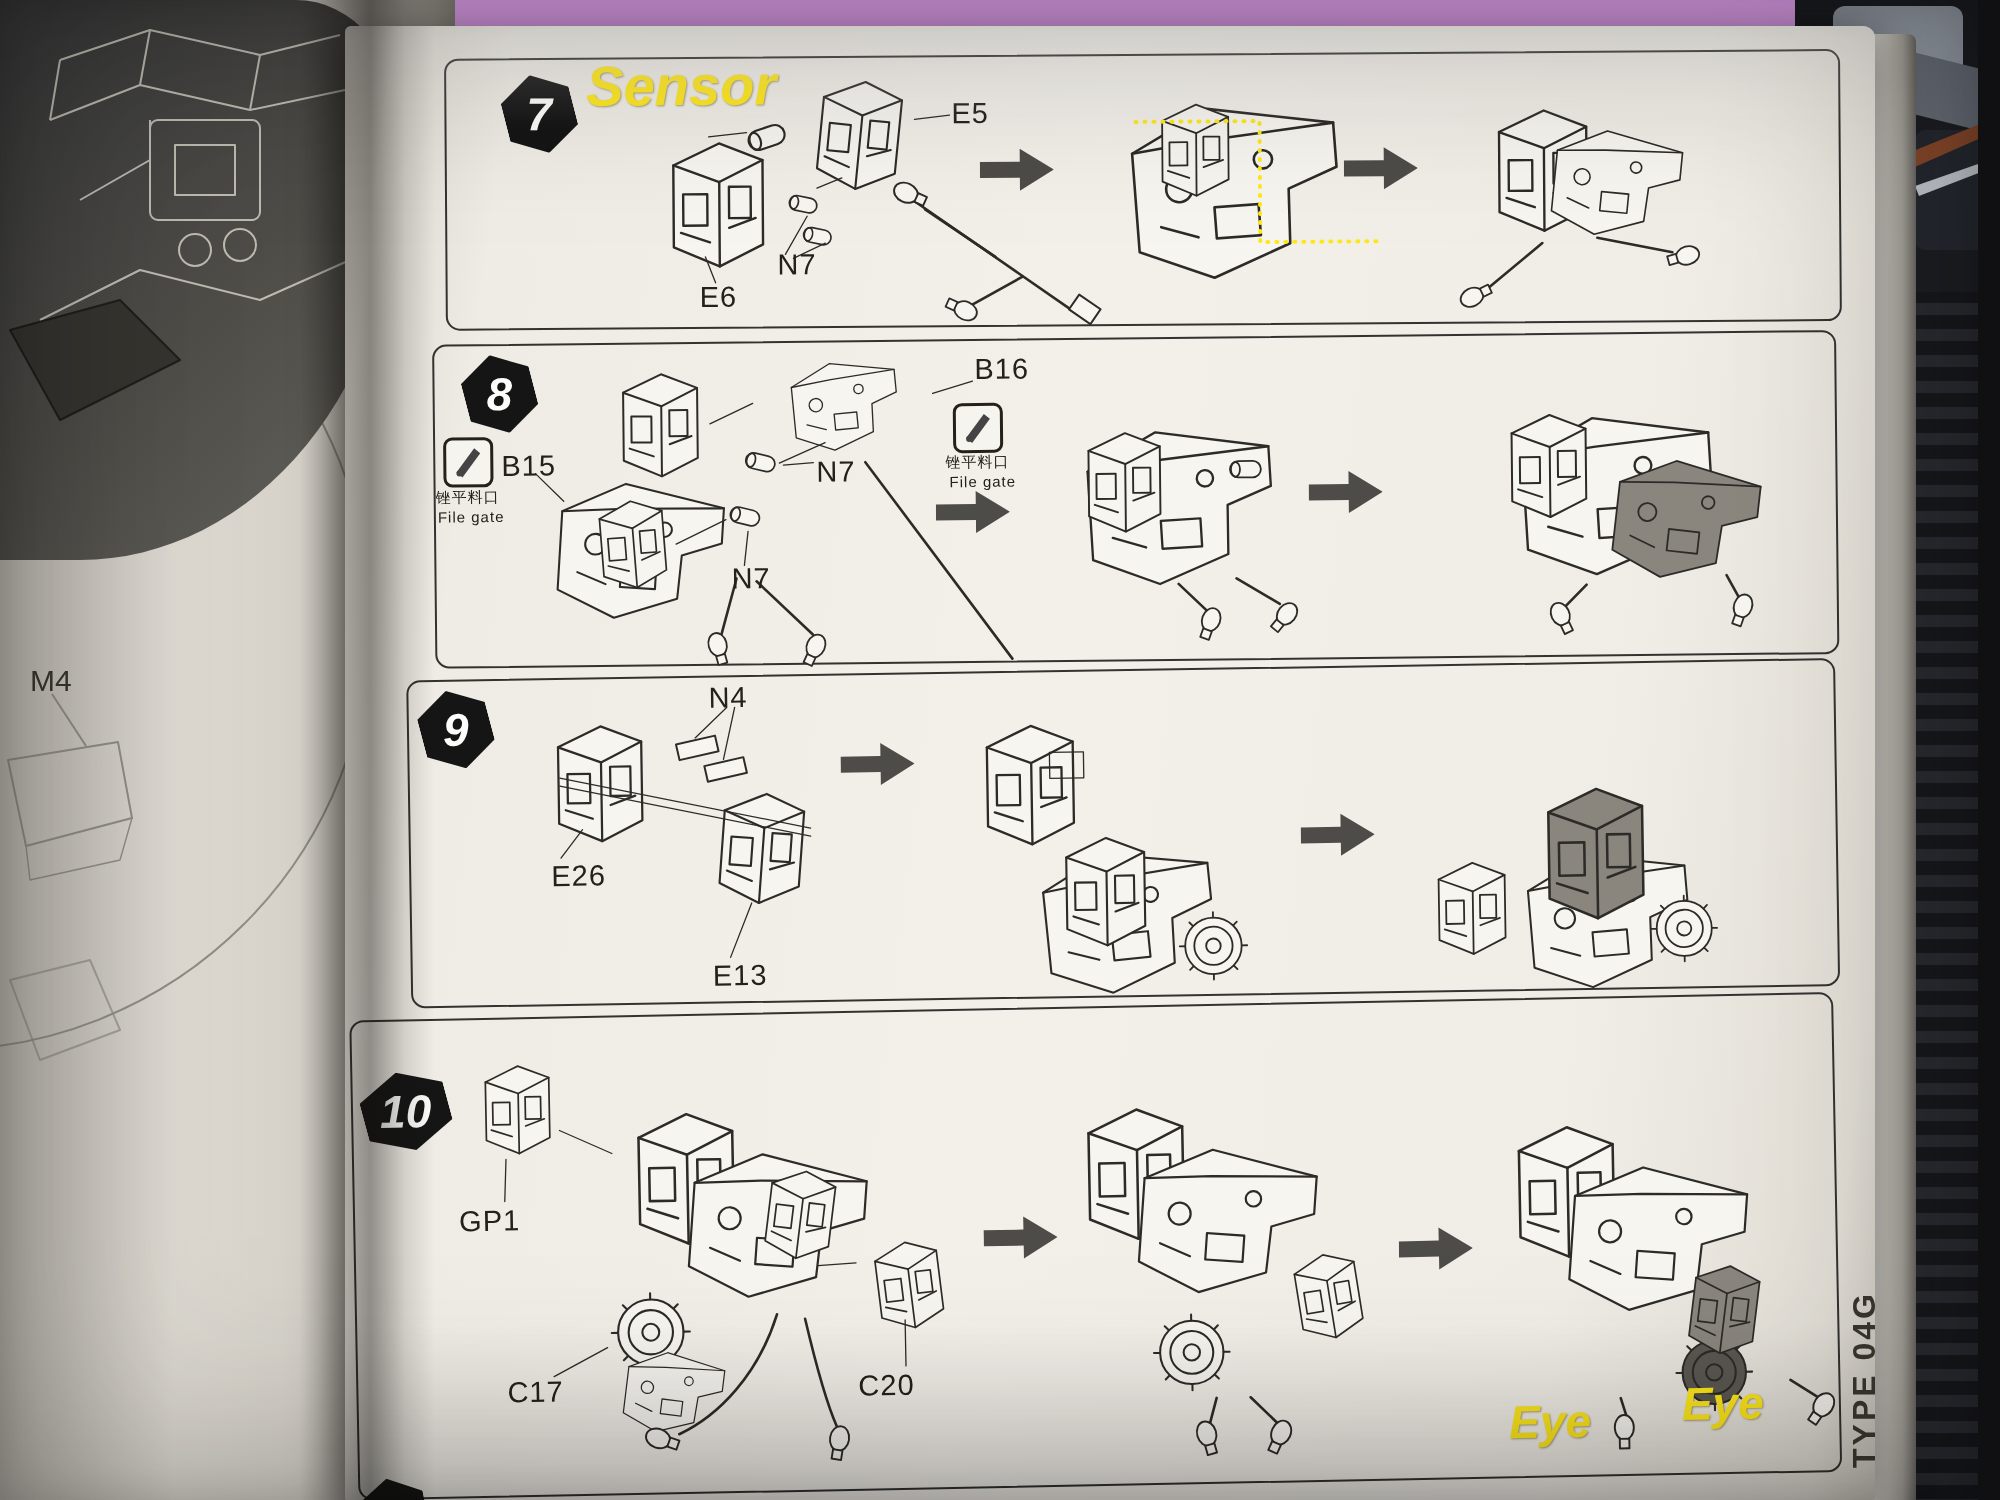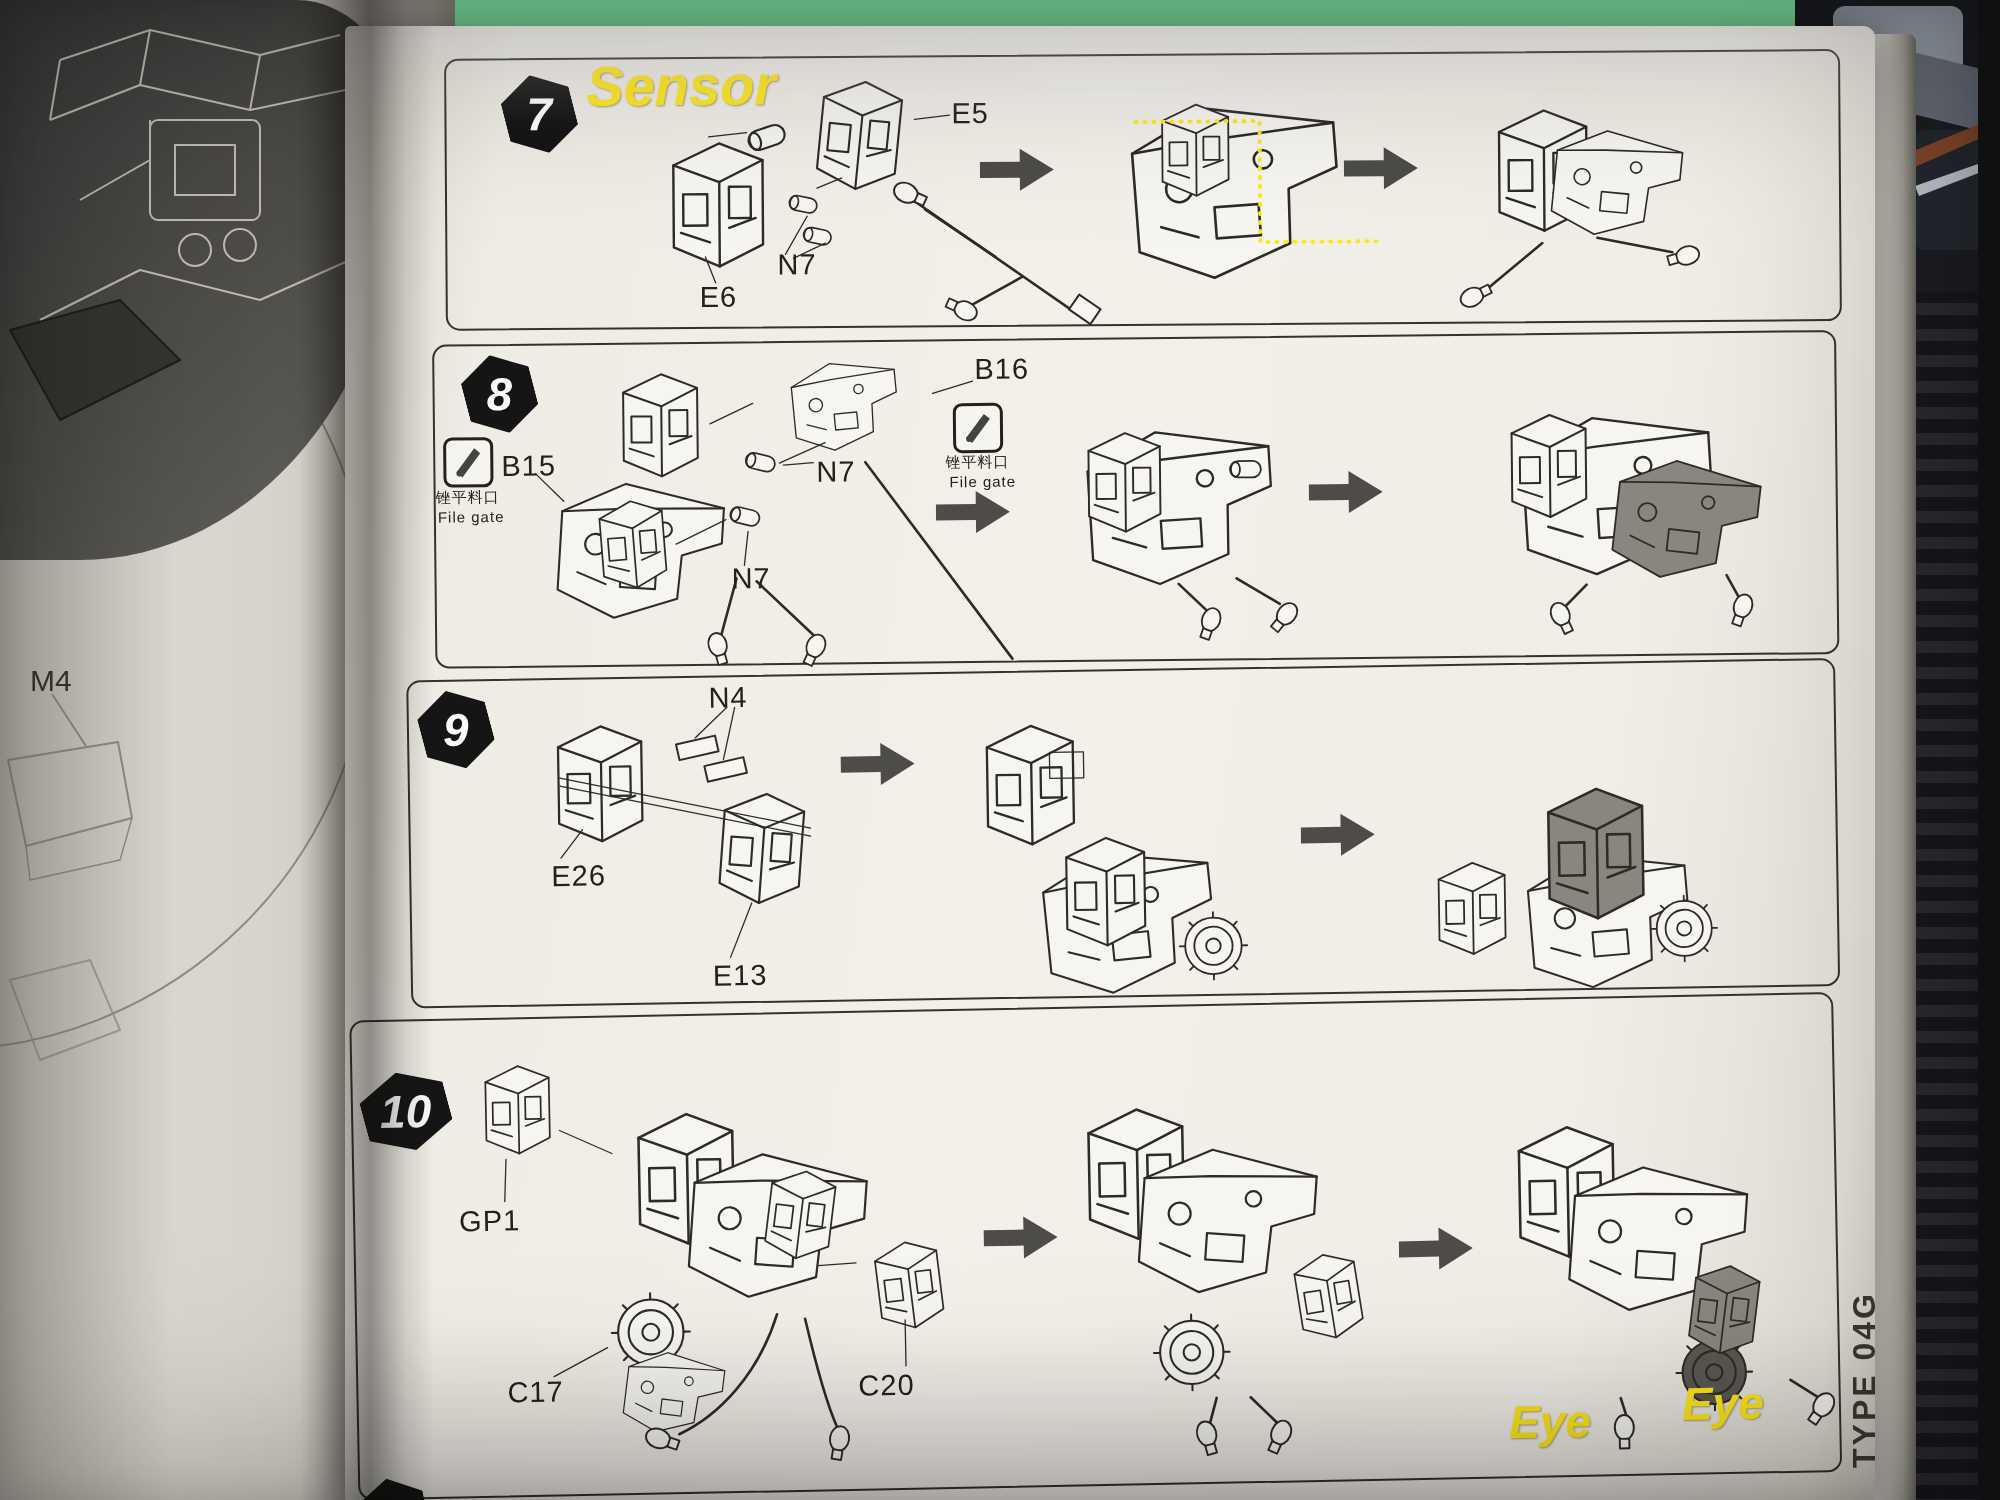--- a/index.html
+++ b/index.html
@@ -1,18 +1,18 @@
 <!DOCTYPE html>
 <html><head>
 <meta charset="utf-8">
 <style>
   html,body{margin:0;padding:0;background:#101013;}
   .stage{
     position:relative;width:1978px;height:1500px;overflow:hidden;
-    background:#86efac;font-family:"Liberation Sans",sans-serif;
+    background:#f0abfc;font-family:"Liberation Sans",sans-serif;
   }
   
   .left-page-under{position:absolute;left:0;top:0;width:455px;height:1500px;z-index:0;
     background:linear-gradient(90deg,#b9b5ad 0%,#dedad2 38%,#d4d0c8 70%,#a9a59d 92%,#8d897f 100%);}
   .table-corner{position:absolute;left:0;top:0;width:400px;height:560px;z-index:1;overflow:hidden;
     background:linear-gradient(135deg,#39393a 0%,#4e4d48 55%,#64635c 100%);
     border-radius:0 26% 80% 0 / 0 22% 70% 0;}
   .ribbed{position:absolute;left:1908px;top:225px;width:92px;height:1275px;z-index:0;
     background:repeating-linear-gradient(180deg,#2b2c32 0 12px,#18191d 12px 26px);}
   .model-top{position:absolute;left:1795px;top:0;width:205px;height:292px;z-index:2;background:#1d1f24;}

